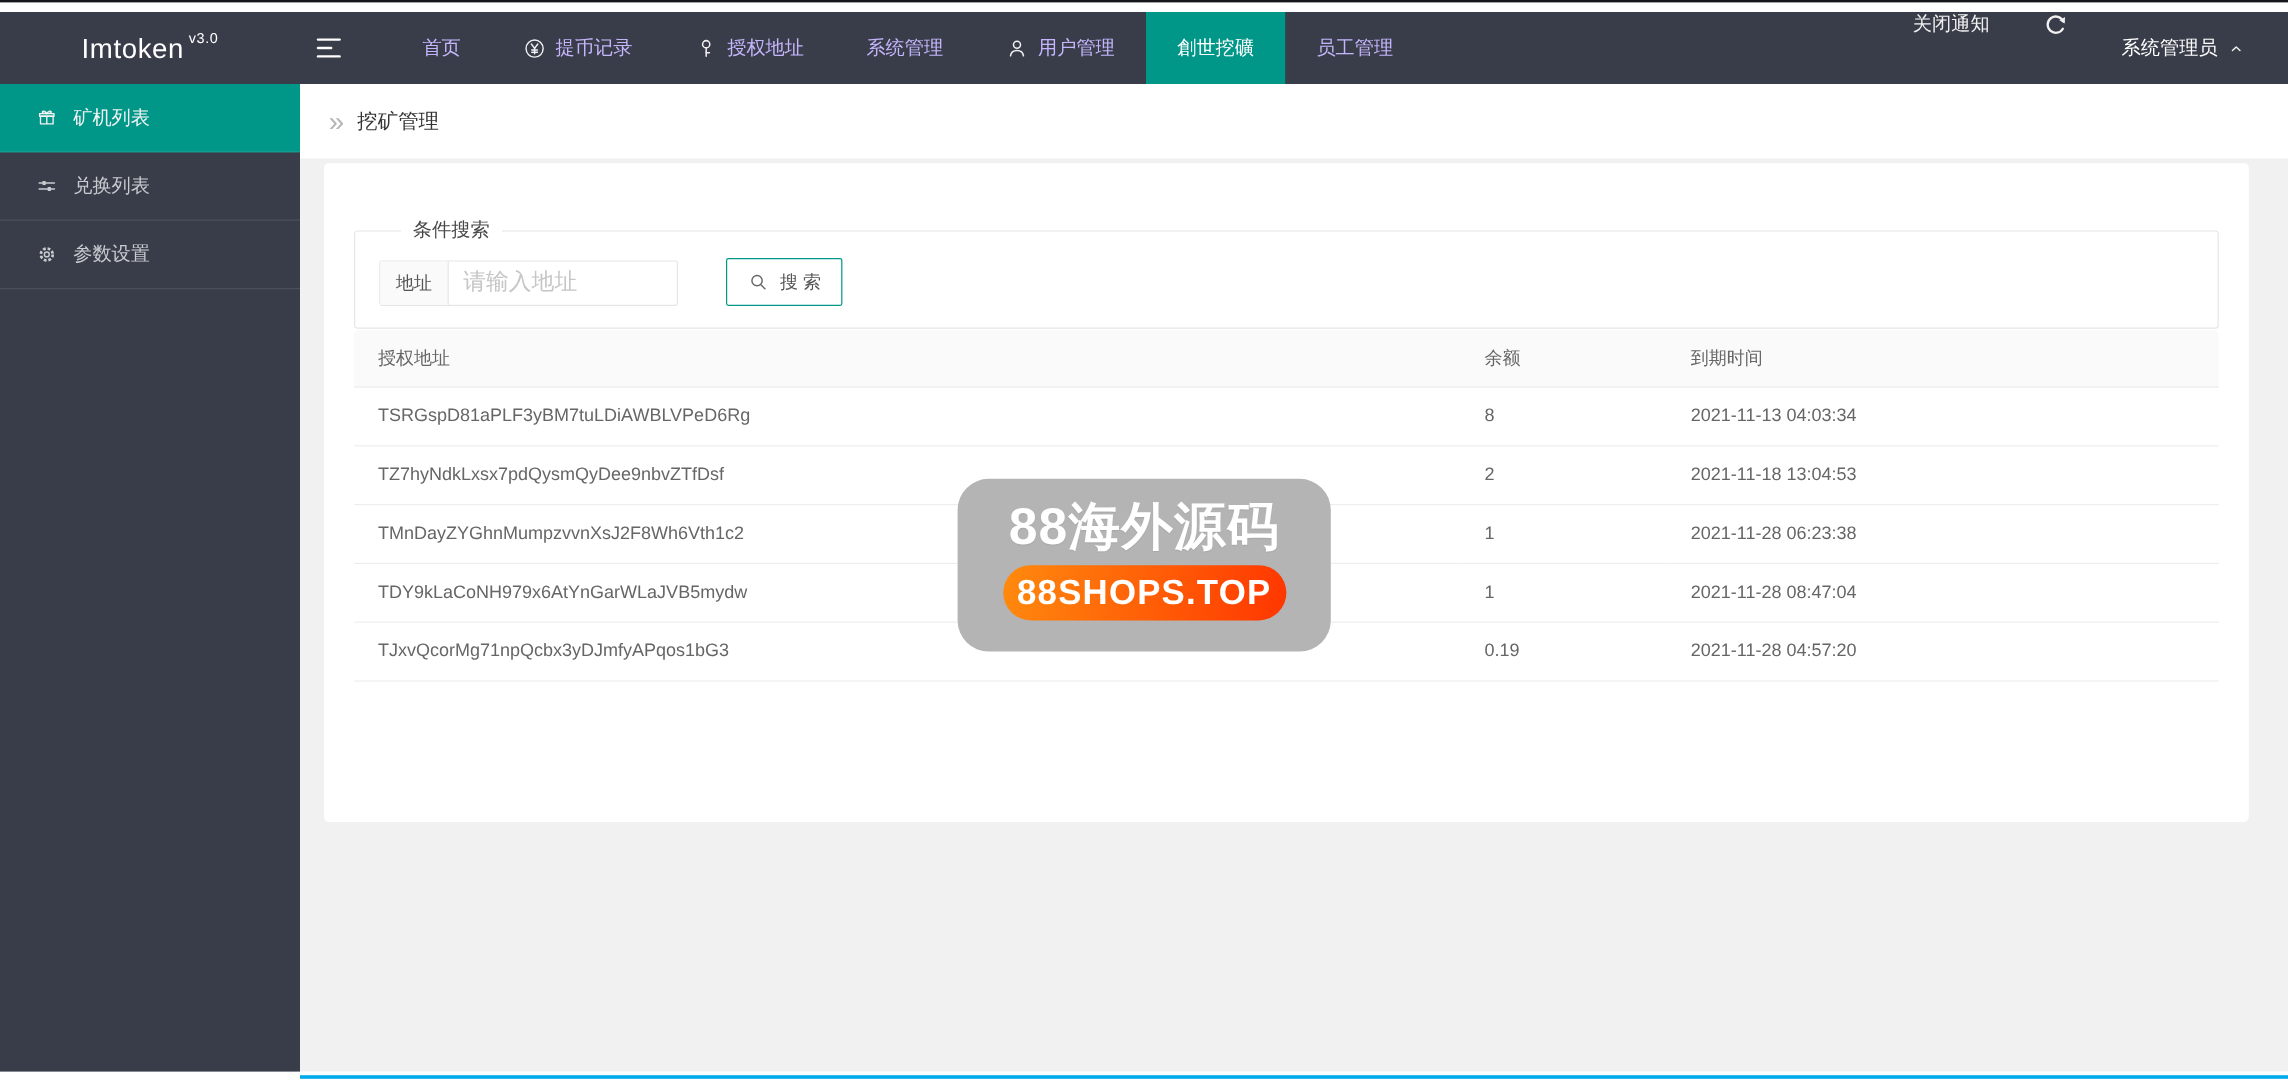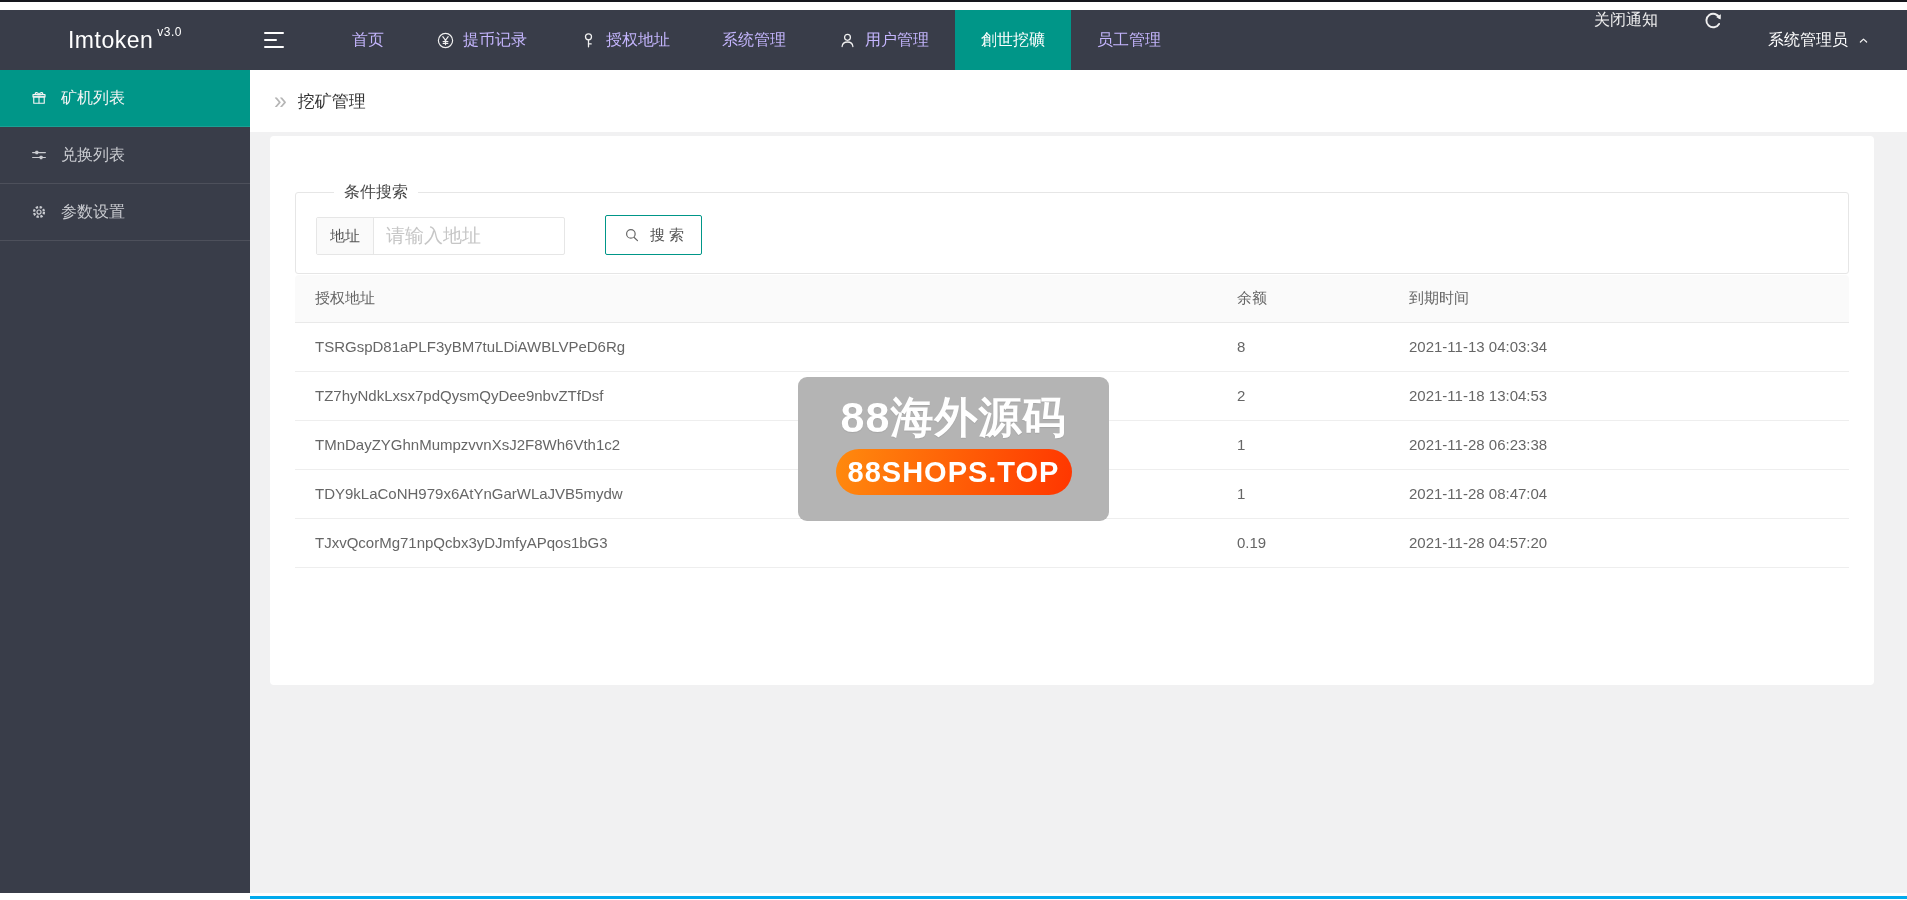--- a/index.html
+++ b/index.html
@@ -82,22 +82,22 @@
   .pagination { margin:34px 25px 0; display:flex; align-items:center; font-size:15px; color:#333; }
   .pagination .seg { white-space:pre; }
   .page-size-select {
     margin:0 7px; height:27px; width:58px; font-size:14px; color:#000;
     border:1px solid #767676; border-radius:2px; background:#fff; padding-left:5px;
     font-family:inherit;
   }
 
   
   .watermark {
-    position:absolute; left:798px; top:377px; width:311px; height:144px;
-    background:#b4b4b4; border-radius:9px; z-index:20;
+    position:absolute; left:798px; top:399px; width:311px; height:144px;
+    background:#b4b4b4; border-radius:26px; z-index:20;
     display:flex; flex-direction:column; align-items:center;
   }
   .wm-title { margin-top:17px; font-size:43px; font-weight:bold; color:#fff; line-height:1.1; letter-spacing:1px; text-shadow:0 1px 1px rgba(0,0,0,0.08); }
   .wm-badge {
     margin-top:8px; width:236px; height:46px; border-radius:23px;
     background:linear-gradient(100deg,#ff8a0e 0%,#ff3600 100%);
     color:#fff; font-size:29px; font-weight:bold; letter-spacing:1px;
     display:flex; align-items:center; justify-content:center;
   }
 

